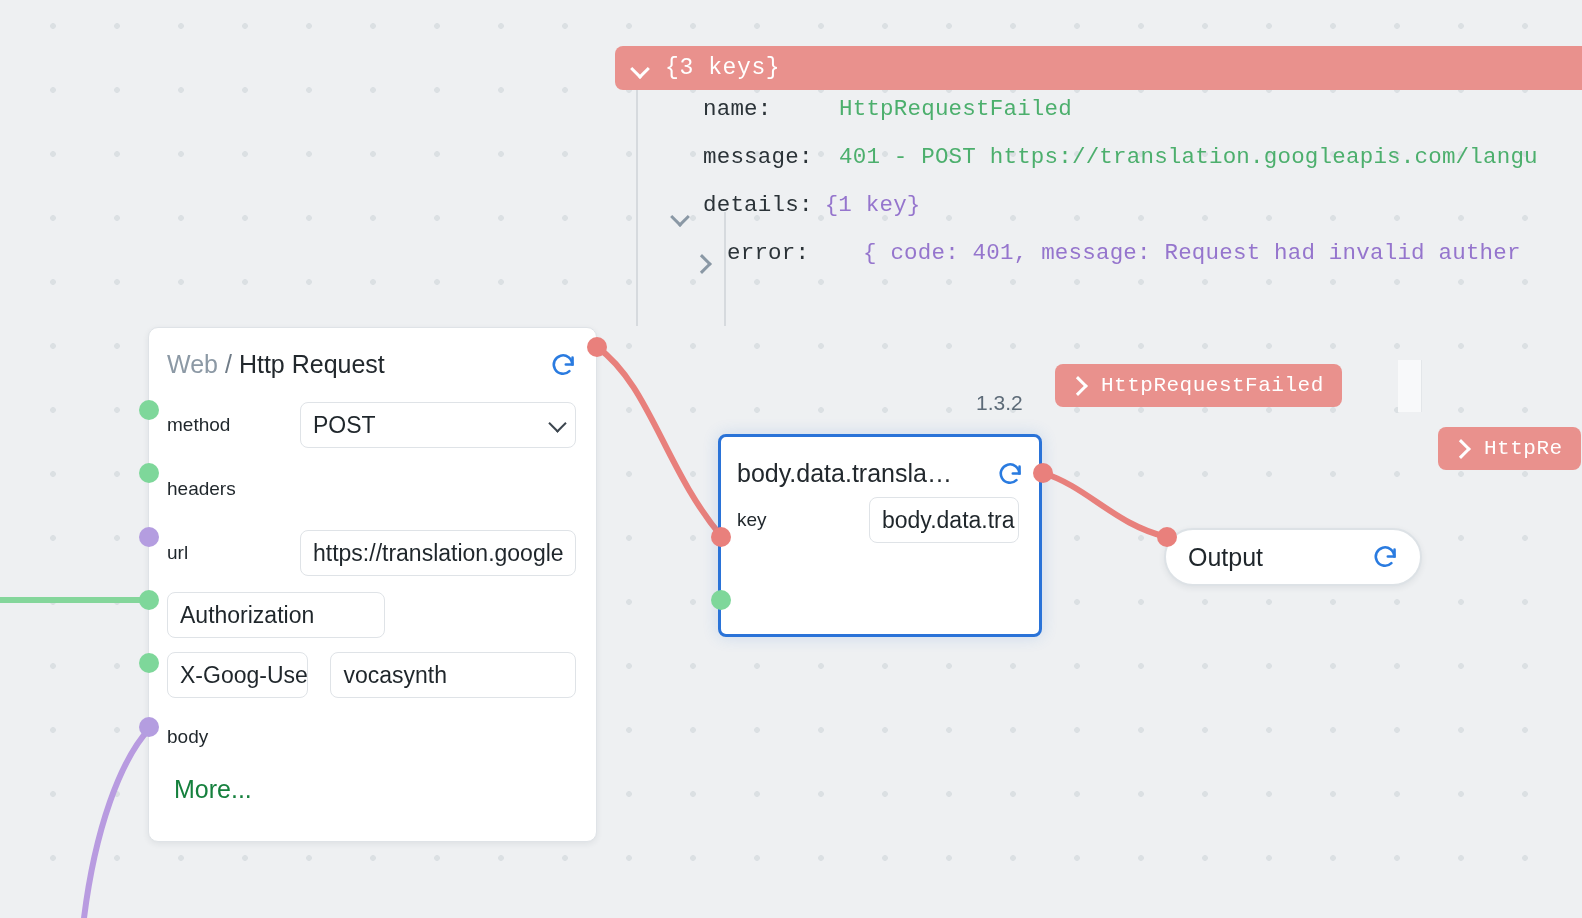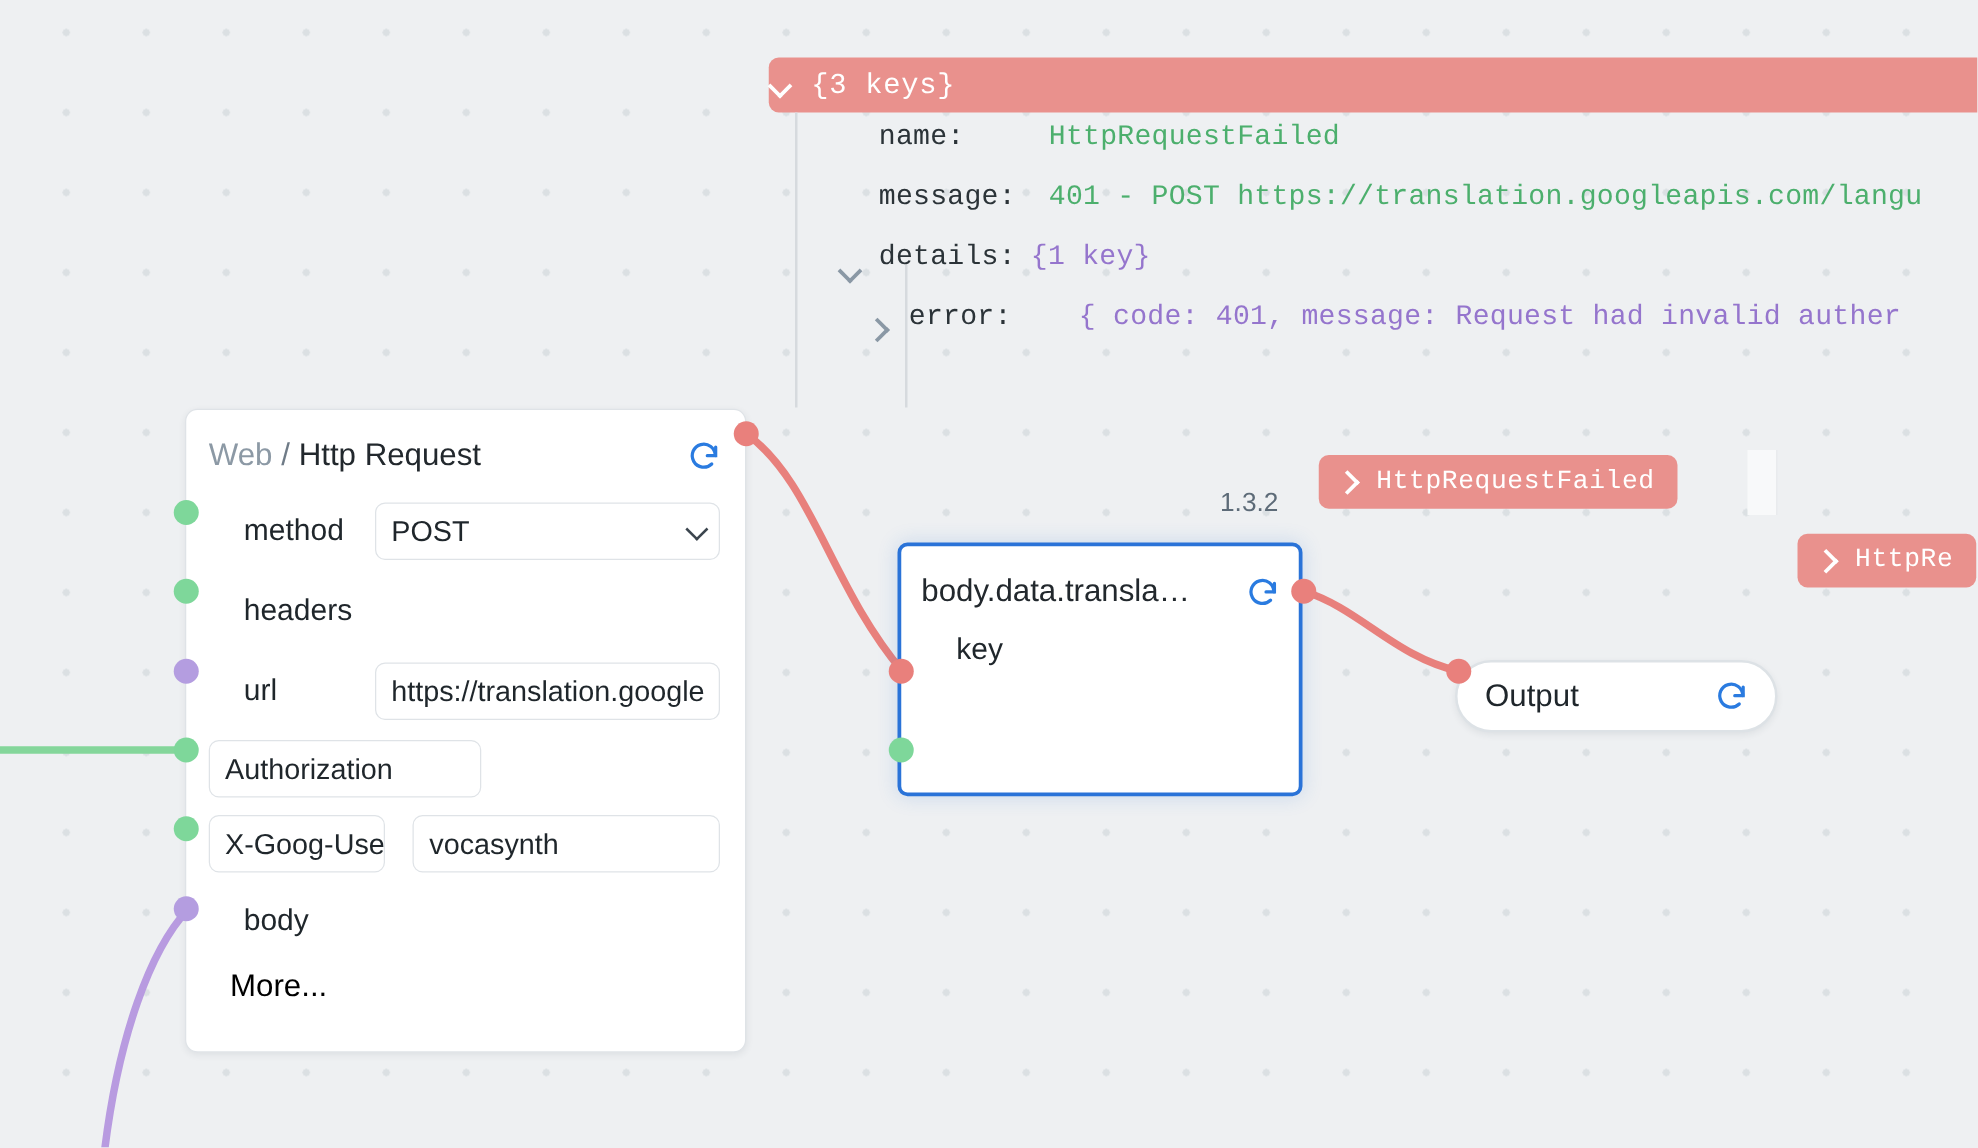--- a/index.html
+++ b/index.html
@@ -23,21 +23,21 @@
     position: absolute;
     left: 615px; top: 46px;
     width: 980px;
     font-family: "Liberation Mono", "DejaVu Sans Mono", monospace;
   }
   .json-header {
     background: #e9918d;
     border-radius: 8px 0 0 8px;
     height: 44px;
     display: flex; align-items: center;
-    padding-left: 0;
+    padding-left: 16px;
     color: #ffffff;
     font-size: 23px;
     letter-spacing: 0.6px;
     width: 967px;
   }
   .chev {
     display: inline-block;
     width: 18px; height: 18px;
     margin-right: 16px;
     position: relative;
@@ -162,21 +162,21 @@
     color: #2a7be0;
   }
   .refresh-icon svg { display: block; }
 
   .row {
     display: flex; align-items: center;
     padding: 0 20px 0 18px;
     height: 64px;
     position: relative;
   }
-  .row-label { font-size: 24px; color: #1f262b; white-space: nowrap; margin-left: 28px; }
+  .row-label { font-size: 19px; color: #1f262b; white-space: nowrap; }
   .row .spacer { flex: 1 1 auto; }
 
   .field {
     border: 1px solid #dfe3e7;
     border-radius: 8px;
     background: #ffffff;
     height: 46px;
     display: flex; align-items: center;
     padding: 0 12px;
     font-size: 23px;
@@ -209,23 +209,23 @@
   .port {
     position: absolute;
     width: 20px; height: 20px;
     border-radius: 50%;
   }
   .port.green { background: #7ed79a; }
   .port.purple { background: #b49de0; }
   .port.red { background: #e9807c; }
 
   .more {
-    padding: 6px 20px 0 35px;
+    padding: 6px 20px 0 25px;
     font-size: 25px;
-    color: #000000;
+    color: #15803d;
   }
   #output-label { font-size: 25px; color: #1f262b; }
 </style>
 </head>
 <body>
 
 <div id="canvas">
 
   <svg id="edges">
     <path d="M 597 347 C 650 385, 665 470, 722 537" stroke="#e8807c" stroke-width="6" fill="none" stroke-linecap="round"></path>
@@ -363,20 +363,23 @@
           <path d="M20.5 11.5a8.5 8.5 0 1 0-2.6 6.2"></path>
           <path d="M20.8 5.2 V11.6 H14.6"></path>
         </svg>
       </span>
     </div>
 
 
     <div class="row" style="padding-left:16px">
       <span class="row-label">key</span>
       <span class="spacer"></span>
+      <div class="field key-val">
+        <span>body.data.tra</span>
+      </div>
     </div>
   </div>
 
   <div class="port red" style="left:711px; top:527px;"></div>
   <div class="port green" style="left:711px; top:590px;"></div>
   <div class="port red" style="left:1033px; top:463px;"></div>
 
   <div class="node" id="node-output">
     <span id="output-label">Output</span>
     <span class="title-spacer"></span>

